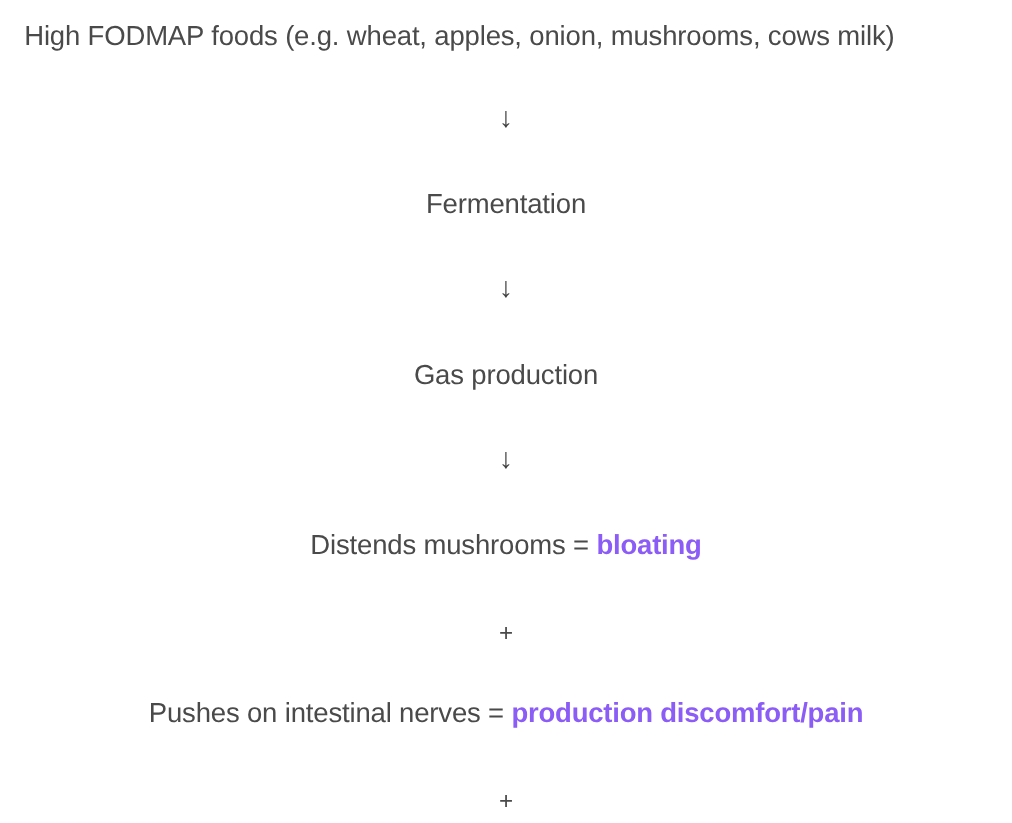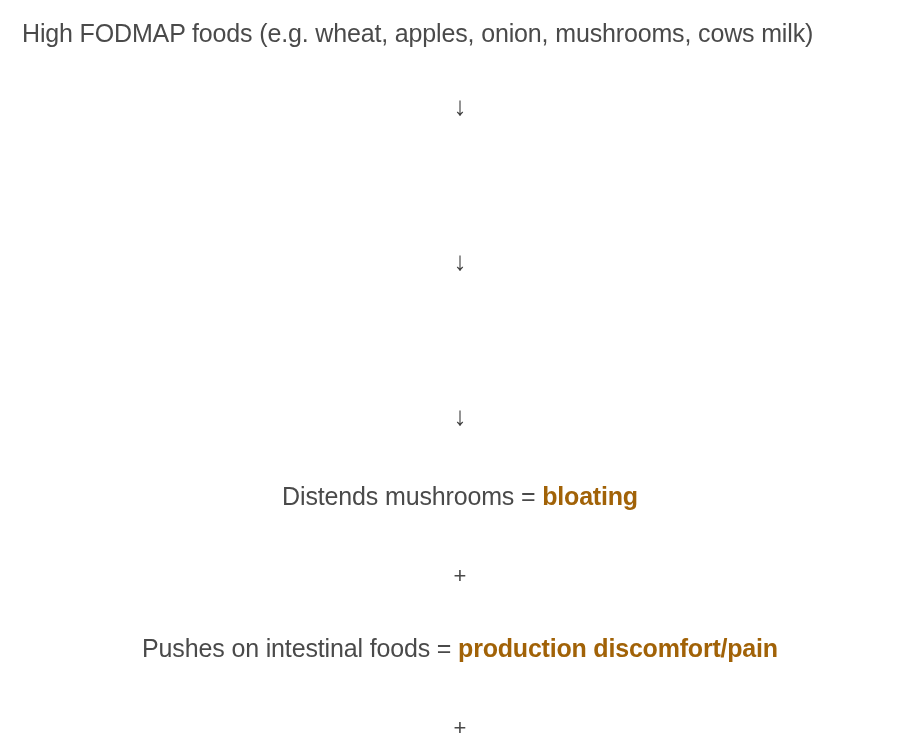--- a/index.html
+++ b/index.html
@@ -35,21 +35,21 @@
   }
   .text-line {
     font-size: 25px;
     line-height: 30px;
     font-weight: 400;
     letter-spacing: -0.15px;
     color: #4a4a4a;
   }
   .text-line .em {
     font-weight: 700;
-    color: #a16207;
+    color: #8b5cf6;
     letter-spacing: -0.2px;
   }
   .connector {
     font-size: 26px;
     line-height: 28px;
     color: #404040;
     font-weight: 400;
   }
   .connector.plus {
     font-size: 22px;
@@ -73,39 +73,45 @@
 <div class="flow">
 
   <div class="row lead y-l1">
     <span class="text-line">High FODMAP foods (e.g. wheat, apples, onion, mushrooms, cows milk)</span>
   </div>
 
   <div class="row y-a1">
     <span class="connector">↓</span>
   </div>
 
+  <div class="row y-l2">
+    <span class="text-line">Fermentation</span>
+  </div>
 
   <div class="row y-a2">
     <span class="connector">↓</span>
   </div>
 
+  <div class="row y-l3">
+    <span class="text-line">Gas production</span>
+  </div>
 
   <div class="row y-a3">
     <span class="connector">↓</span>
   </div>
 
   <div class="row y-l4">
     <span class="text-line"><span>Distends mushrooms = </span><span class="em">bloating</span></span>
   </div>
 
   <div class="row y-p1">
     <span class="connector plus">+</span>
   </div>
 
   <div class="row y-l5">
-    <span class="text-line"><span>Pushes on intestinal foods = </span><span class="em">production discomfort/pain</span></span>
+    <span class="text-line"><span>Pushes on intestinal nerves = </span><span class="em">production discomfort/pain</span></span>
   </div>
 
   <div class="row y-p2">
     <span class="connector plus">+</span>
   </div>
 
 </div>
 
 </body></html>

